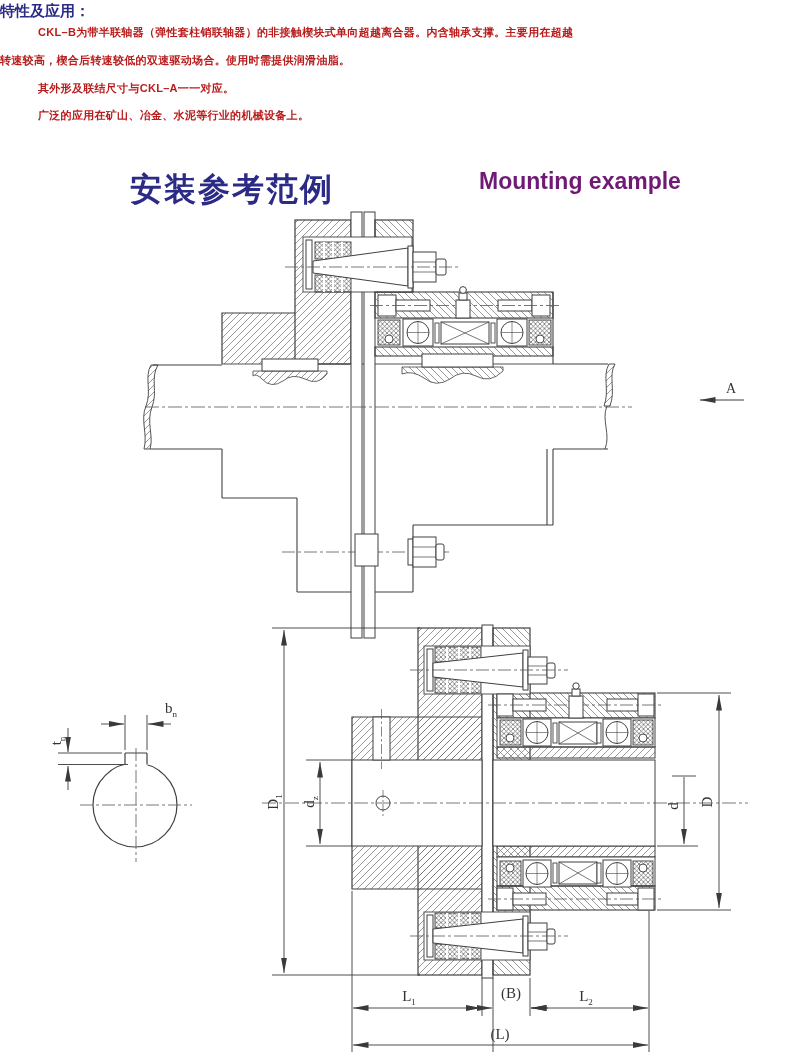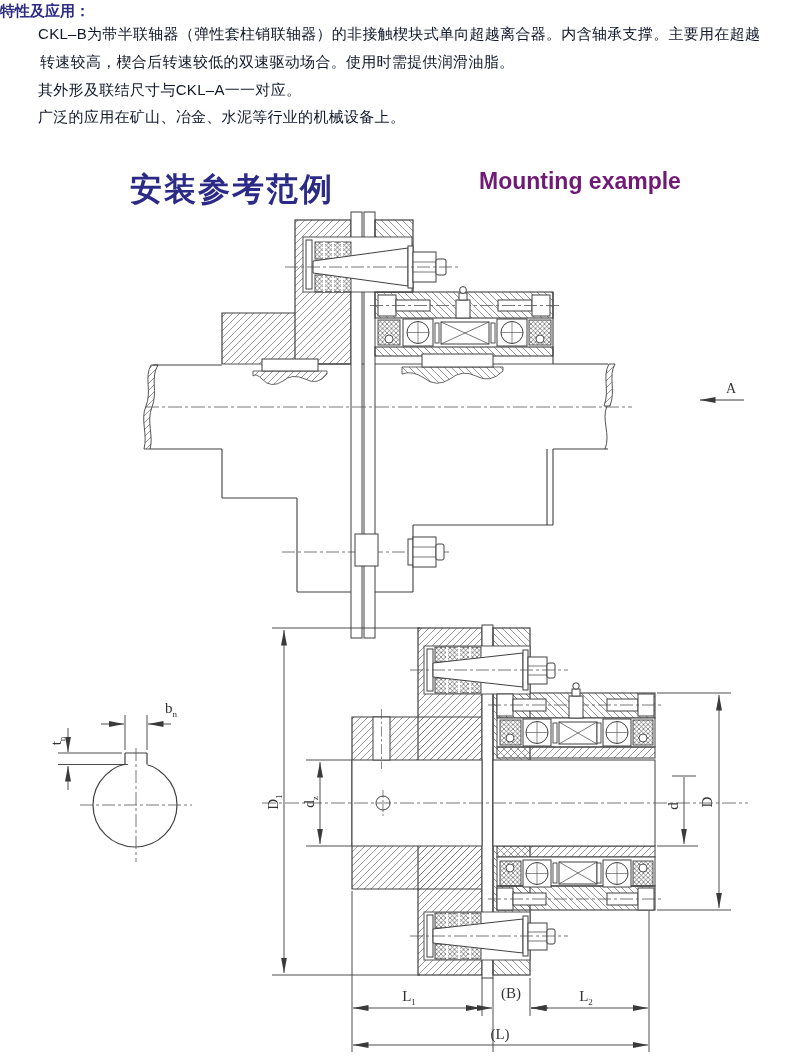--- a/index.html
+++ b/index.html
@@ -1,32 +1,32 @@
 <!DOCTYPE html>
 <html><head>
 <meta charset="utf-8">
 <style>
   html,body{margin:0;padding:0;background:#fff;}
   #page{position:relative;width:800px;height:1058px;background:#fff;overflow:hidden;
         font-family:"Liberation Sans",sans-serif;}
   .zh-head{position:absolute;left:0;top:2px;font-size:15px;font-weight:bold;color:#2b2b87;}
-  .body-line{position:absolute;font-size:15px;color:#0f172a;letter-spacing:.3px;white-space:nowrap;}
+  .body-line{position:absolute;font-size:11px;color:#b91c1c;letter-spacing:.3px;white-space:nowrap;font-weight:bold;}
   .sec-zh{position:absolute;left:130px;top:168px;font-size:32px;font-weight:bold;color:#2b2b87;letter-spacing:2px;}
   .sec-en{position:absolute;left:479px;top:168px;font-size:23px;font-weight:bold;color:#701a75;}
   svg{position:absolute;left:0;top:0;}
   svg text{font-family:"Liberation Serif",serif;fill:#333;}
 </style>
 </head>
 <body>
 
 <div id="page">
 
   <div class="zh-head">特性及应用：</div>
   <div class="body-line" style="left:38px;top:25px;">CKL–B为带半联轴器（弹性套柱销联轴器）的非接触楔块式单向超越离合器。内含轴承支撑。主要用在超越</div>
-  <div class="body-line" style="left:0px;top:53px;margin-left:40px;">转速较高，楔合后转速较低的双速驱动场合。使用时需提供润滑油脂。</div>
+  <div class="body-line" style="left:0px;top:53px;">转速较高，楔合后转速较低的双速驱动场合。使用时需提供润滑油脂。</div>
   <div class="body-line" style="left:38px;top:81px;">其外形及联结尺寸与CKL–A一一对应。</div>
   <div class="body-line" style="left:38px;top:108px;">广泛的应用在矿山、冶金、水泥等行业的机械设备上。</div>
 
   <div class="sec-zh">安装参考范例</div>
   <div class="sec-en">Mounting example</div>
 
   <svg width="800" height="1058" viewBox="0 0 800 1058">
     <defs>
       <pattern id="hA" patternUnits="userSpaceOnUse" width="7" height="7">
         <path d="M-1,8 L8,-1 M-1,1 L1,-1 M6,8 L8,6" stroke="#6f6f6f" stroke-width="0.7" fill="none"></path>

